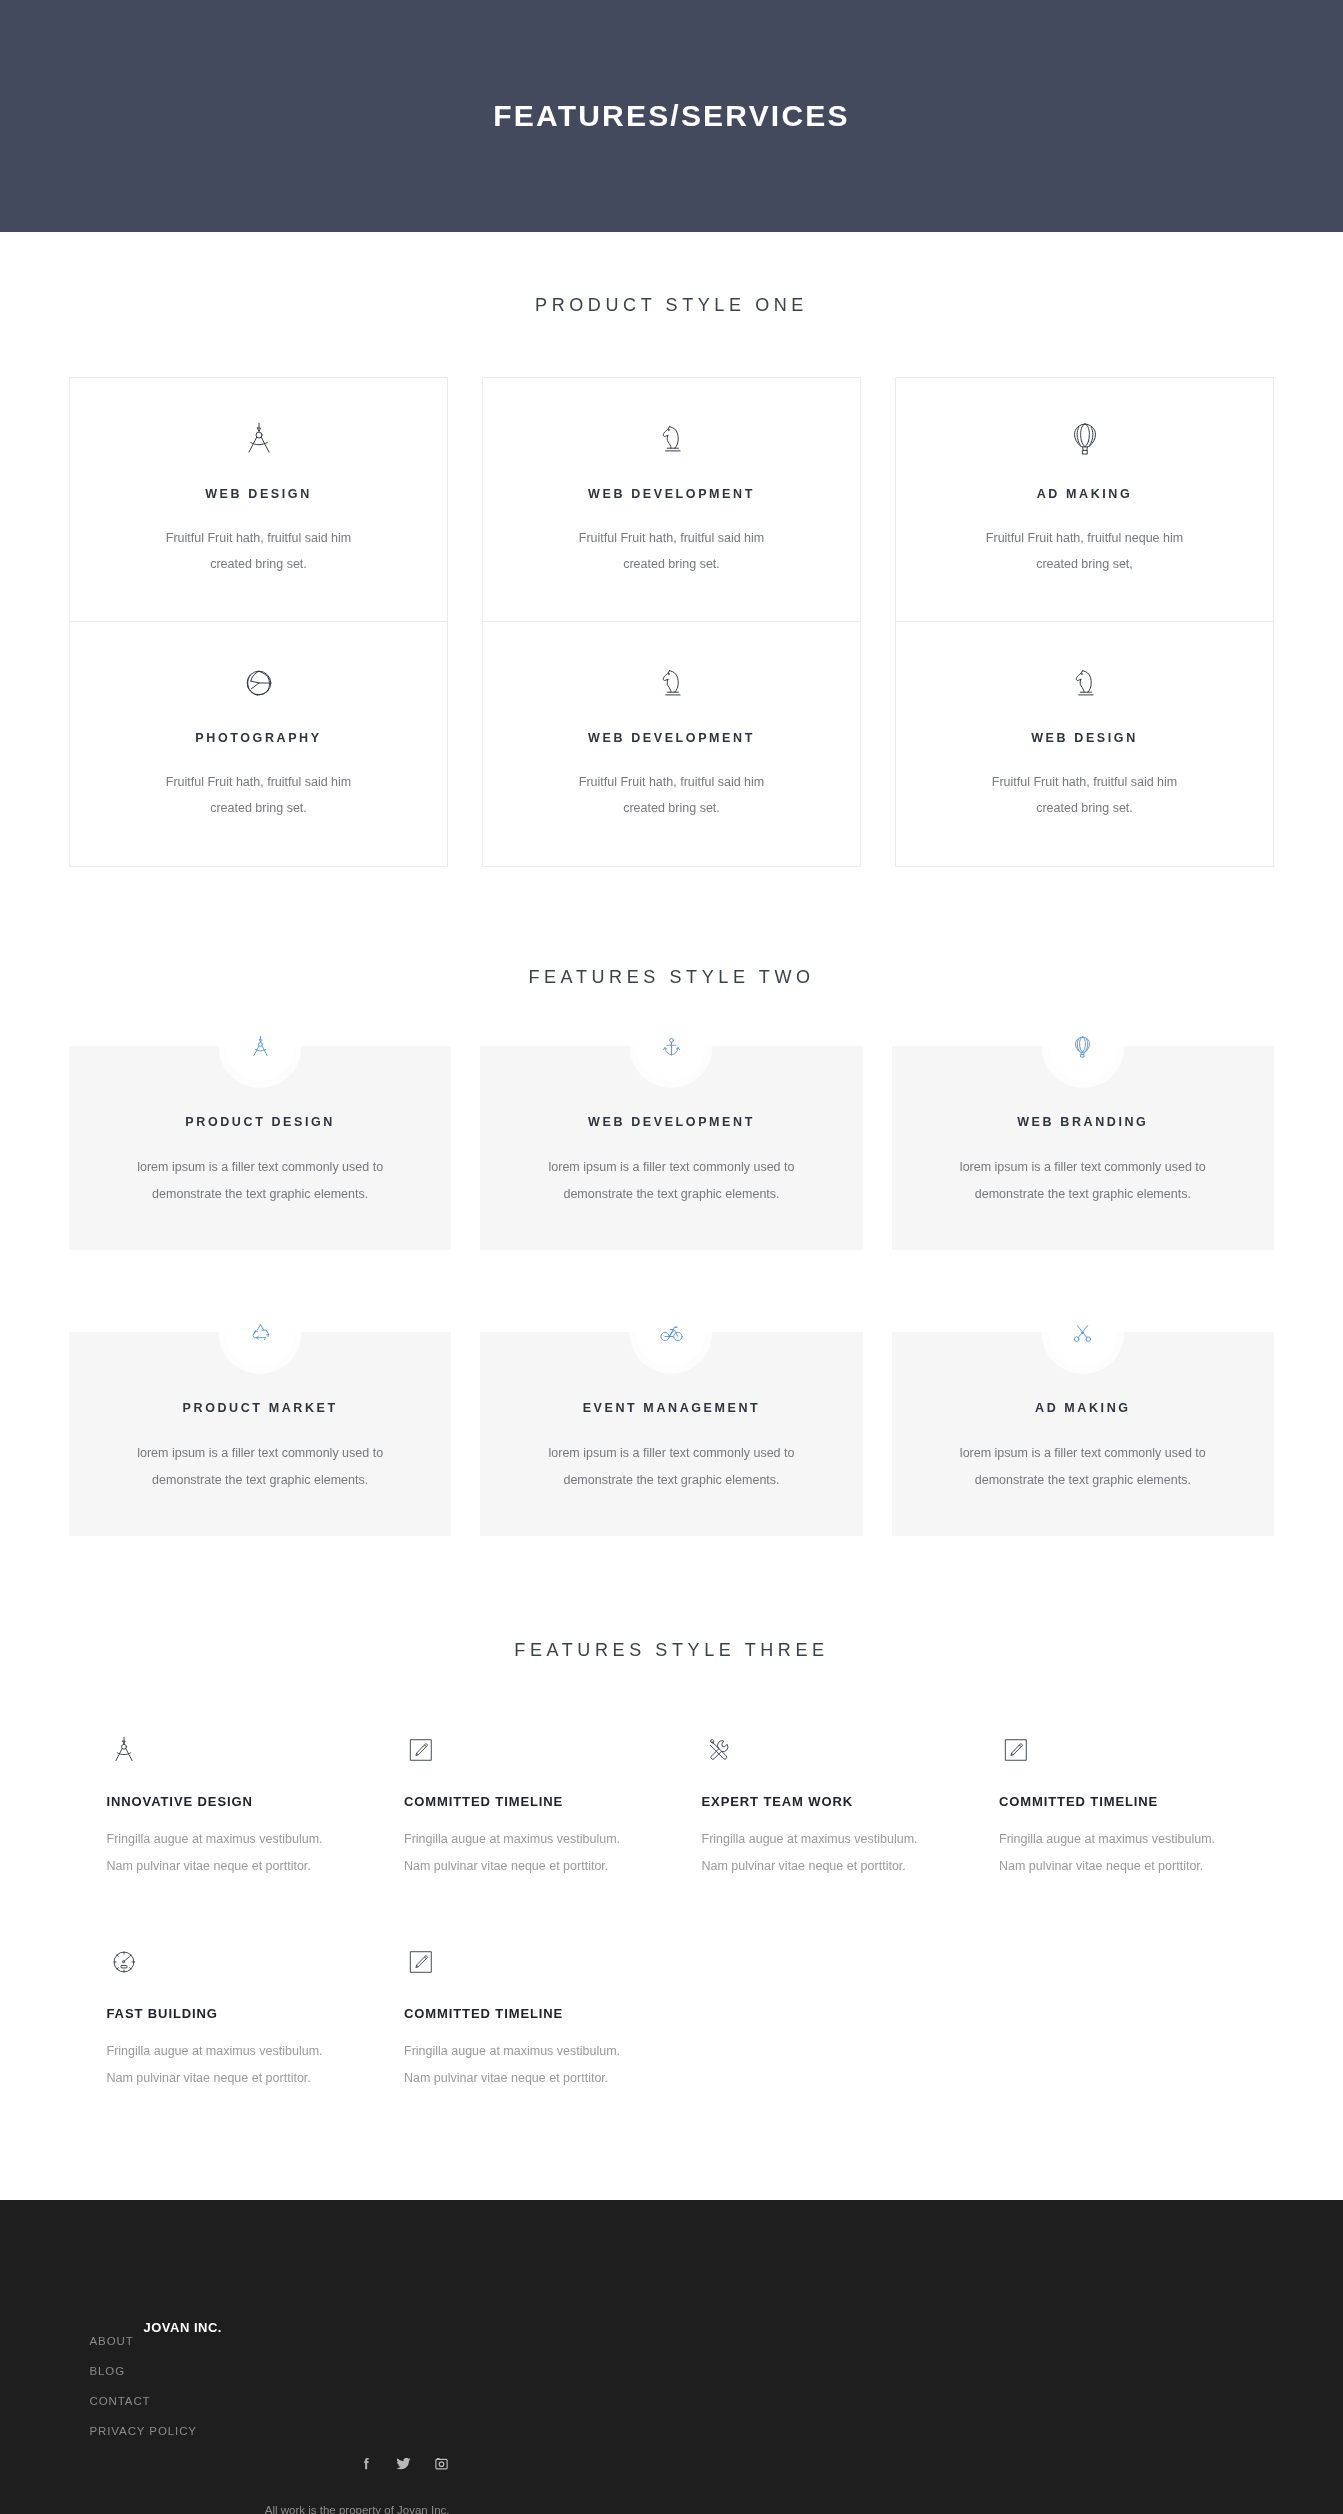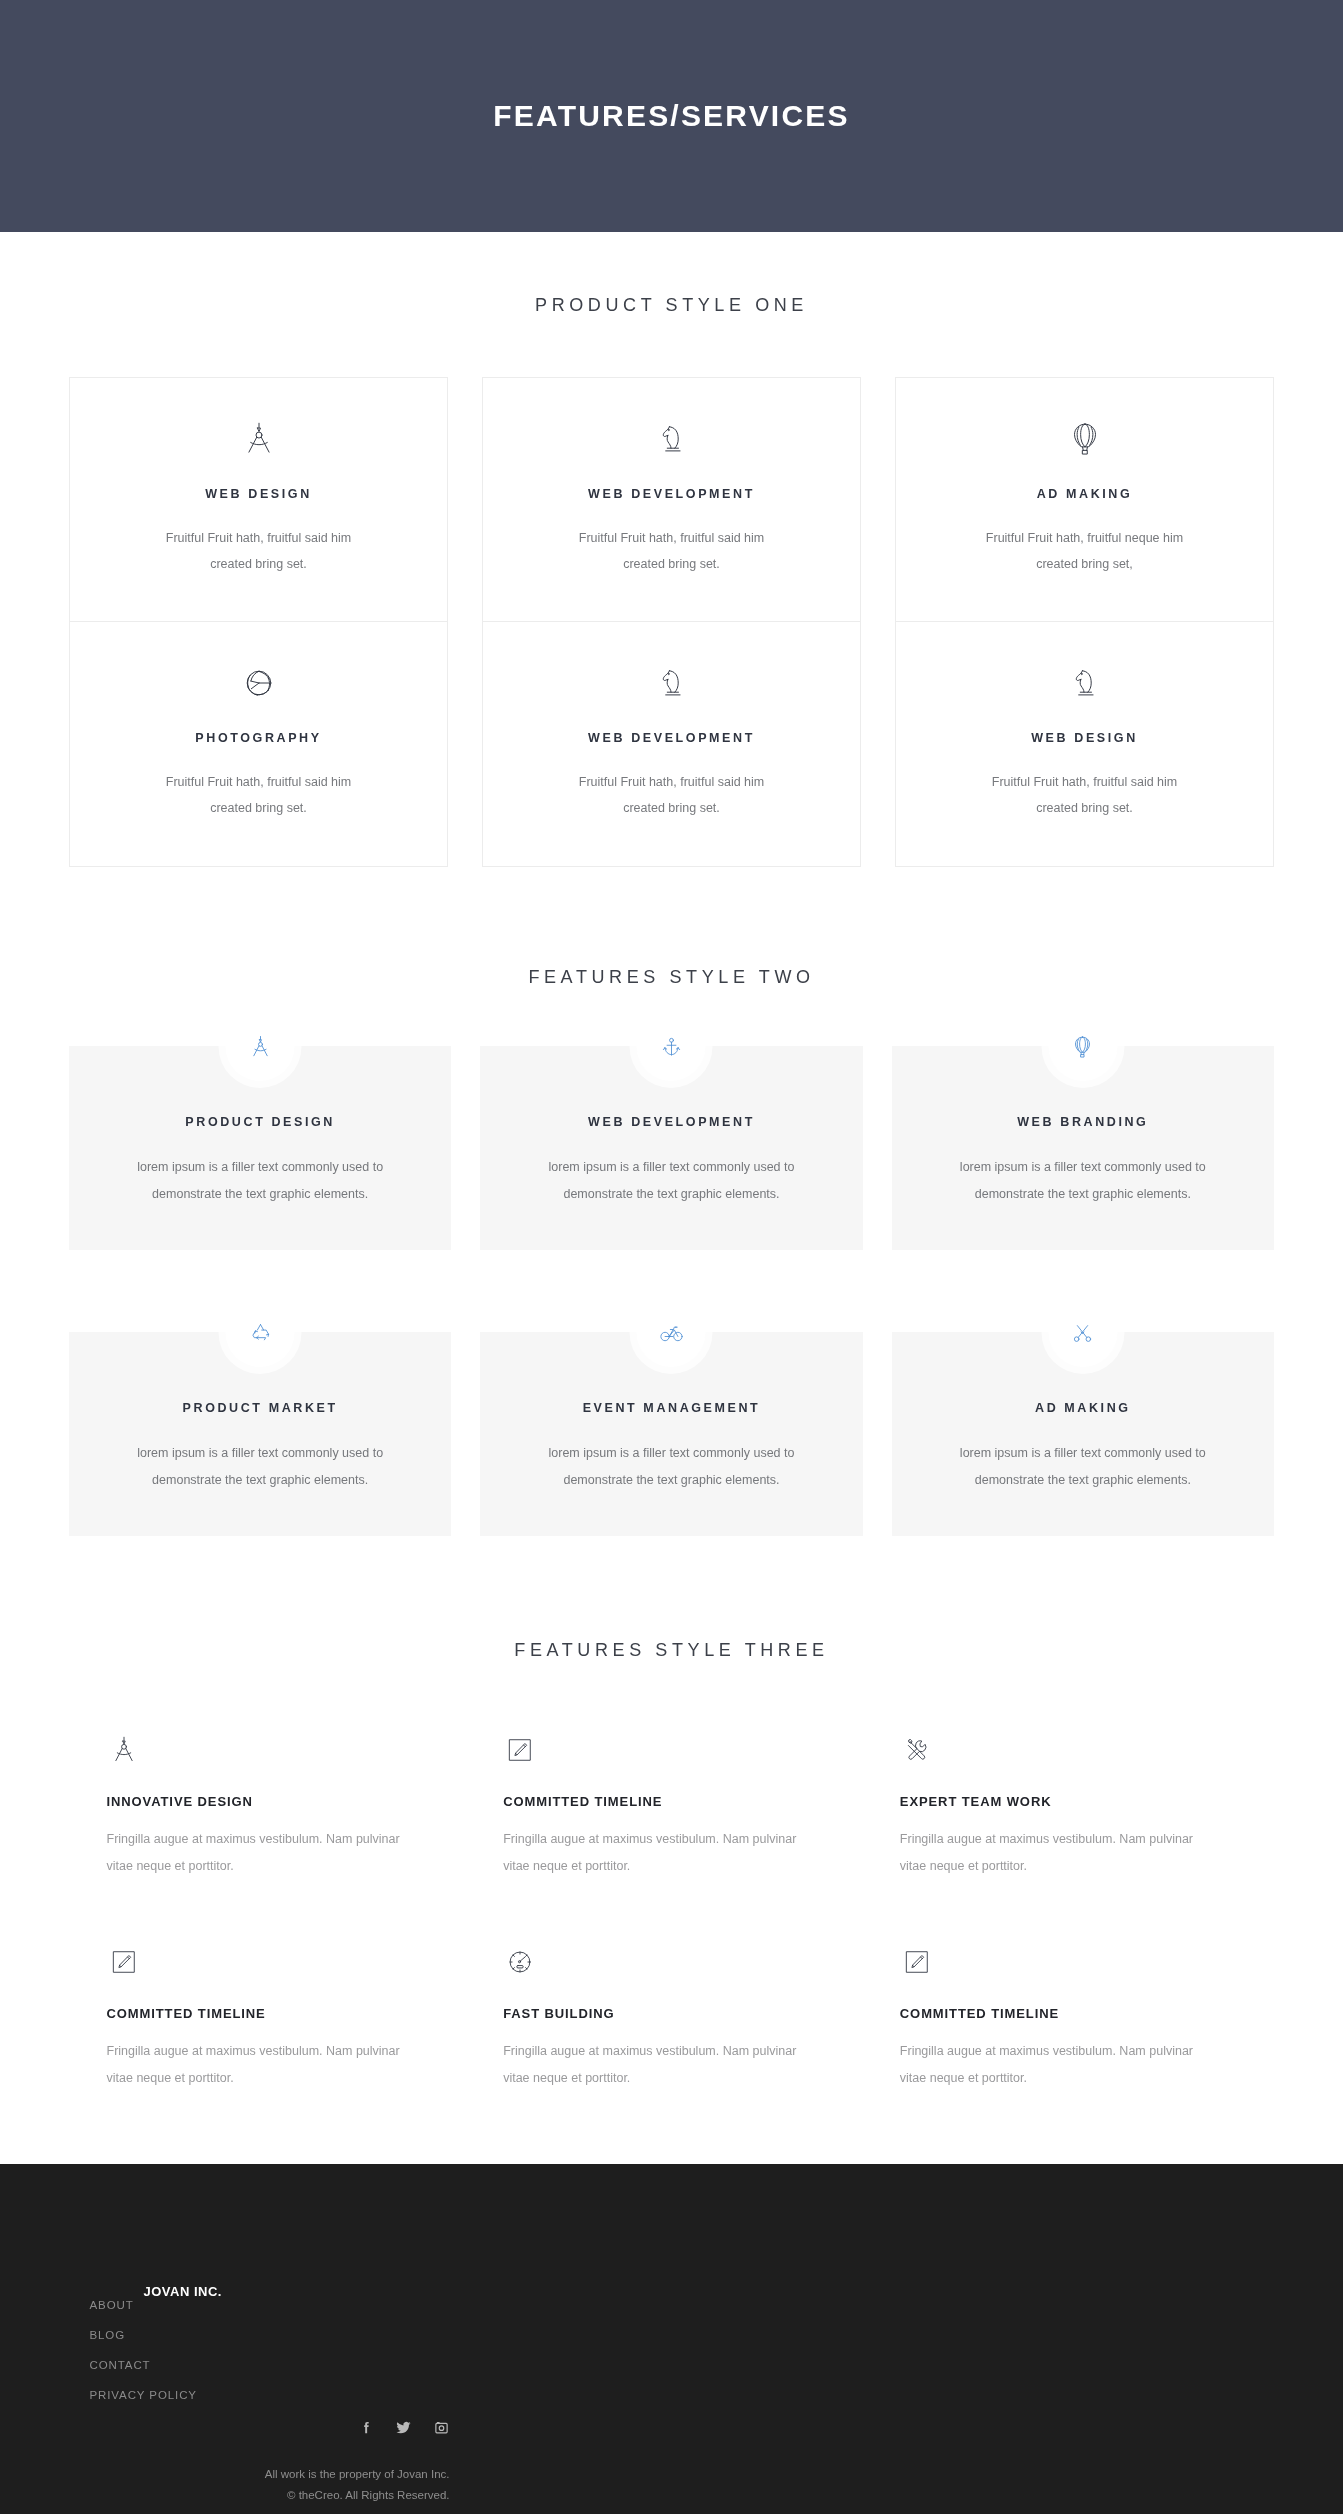--- a/index.html
+++ b/index.html
@@ -127,26 +127,26 @@
   }
   .s2-desc {
     font-size: 12.5px;
     line-height: 27px;
     color: #76787c;
     max-width: 250px;
     margin: 0 auto;
   }
 
   
-  .style-three-section { padding-top: 104px; padding-bottom: 72px; }
+  .style-three-section { padding-top: 104px; padding-bottom: 108px; }
   .style-three-grid {
     width: 1130px;
     margin: 64px auto 0;
     display: grid;
-    grid-template-columns: repeat(3, 1fr);
+    grid-template-columns: repeat(4, 1fr);
     column-gap: 60px;
     row-gap: 57px;
   }
   .s3-item { text-align: left; }
   .s3-icon {
     height: 42px;
     display: flex;
     align-items: flex-end;
     color: #2f3440;
     margin-bottom: 27px;

